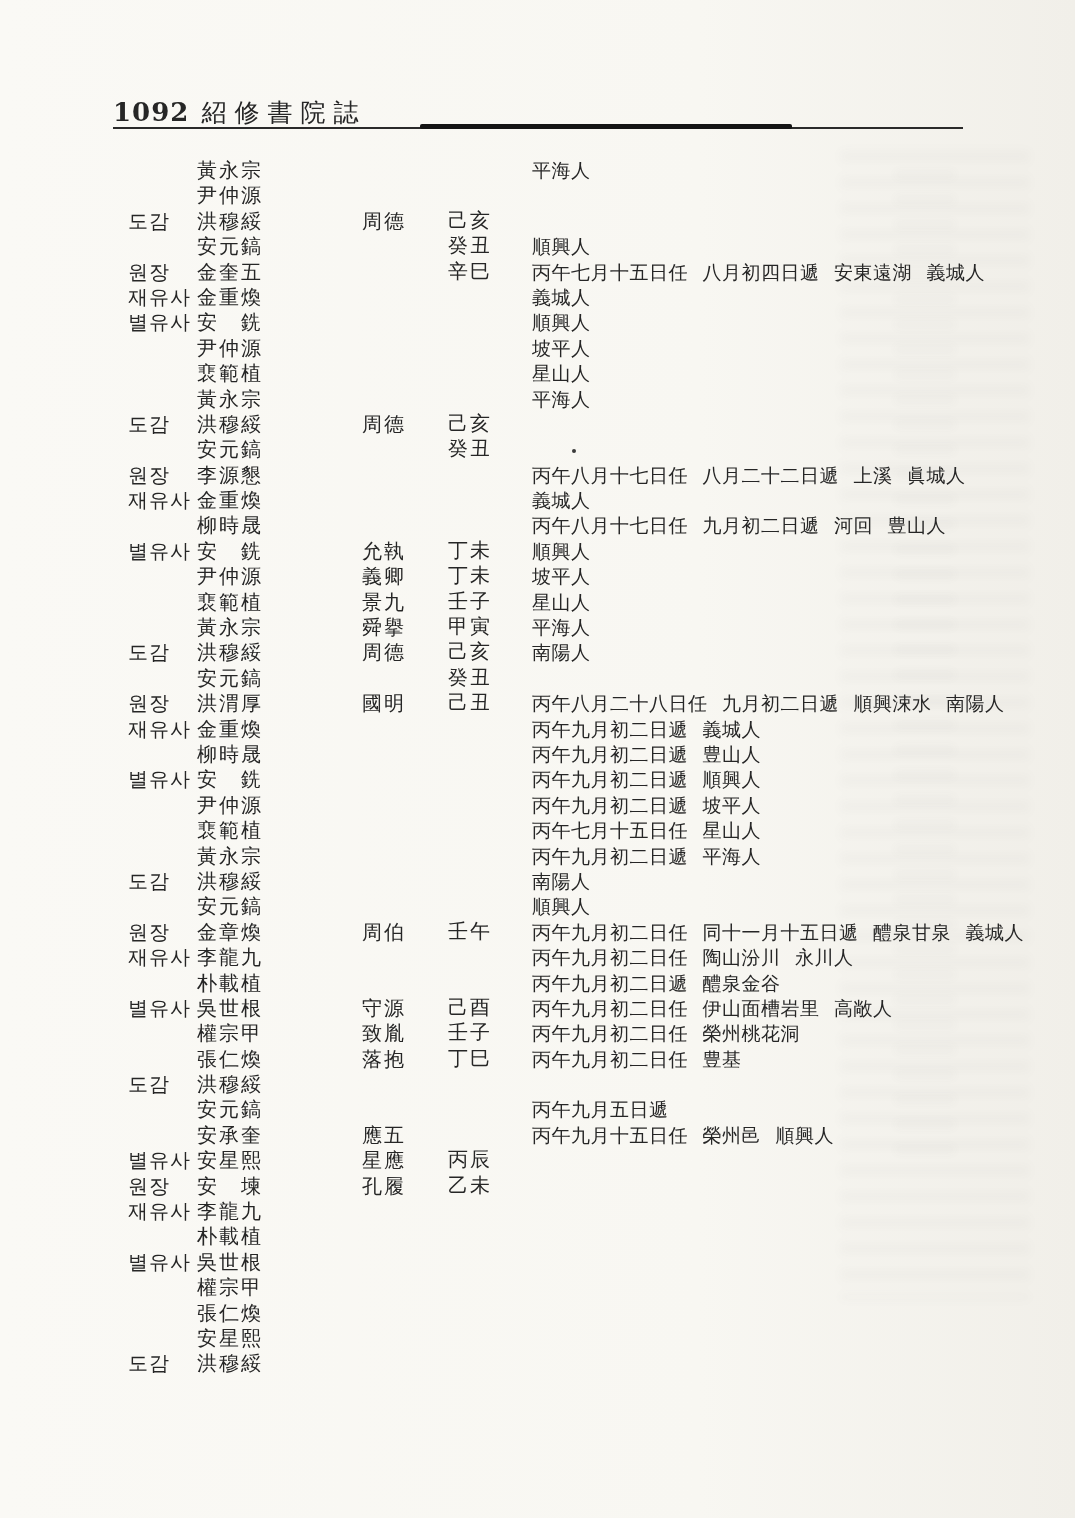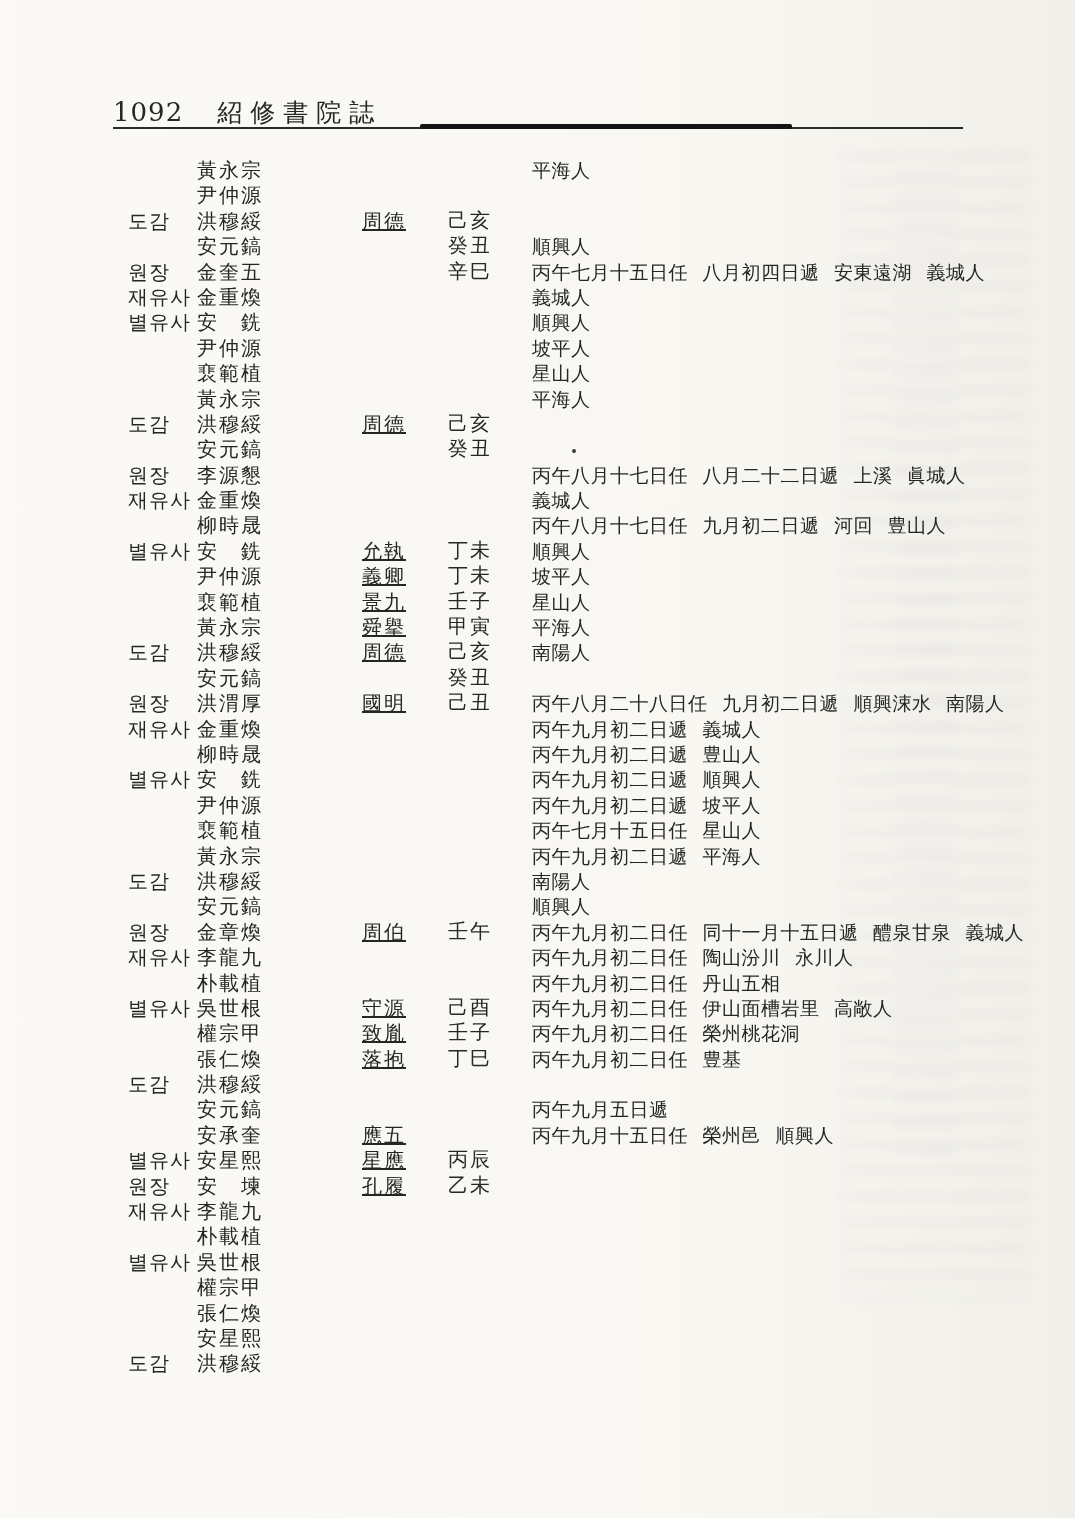--- a/index.html
+++ b/index.html
@@ -6,30 +6,30 @@
   .page{
     position:relative;
     width:1075px;height:1518px;
     margin:0 auto;
     background:linear-gradient(90deg,#faf9f5 0%,#f8f7f2 65%,#f1efe9 100%);
     font-family:"DejaVu Serif","Liberation Serif",serif;
     color:#262626;
     overflow:hidden;
   }
   .page-header{position:absolute;top:96px;left:113px;white-space:nowrap;}
-  .page-number{font-size:26px;font-weight:normal;letter-spacing:1px;}
-  .book-title{font-size:25px;letter-spacing:8px;margin-left:34px;}
+  .page-number{font-size:26px;font-weight:bold;letter-spacing:1px;}
+  .book-title{font-size:25px;letter-spacing:8px;margin-left:12px;}
   .header-rule{position:absolute;top:127px;left:113px;width:850px;height:2px;background:#2a2a2a;}
   .header-rule-thick{position:absolute;top:124px;left:420px;width:372px;height:5px;background:#141414;border-radius:2px;}
   .officials-list{position:absolute;top:158px;left:0;width:1075px;}
   .row{position:relative;height:25.4px;}
   .cell{position:absolute;top:0;white-space:nowrap;line-height:25.4px;}
   .c-role{left:128px;font-size:20px;letter-spacing:1px;text-align:right;}
   .c-name{left:197px;font-size:20px;letter-spacing:2px;}
-  .c-courtesy{left:362px;font-size:20px;letter-spacing:2px;text-decoration:underline;}
+  .c-courtesy{left:362px;font-size:20px;letter-spacing:2px;}
   .c-year{left:448px;font-size:20px;letter-spacing:2px;font-family:Liberation Mono, monospace;}
   .c-note{left:532px;font-size:19px;letter-spacing:0.5px;word-spacing:8px;}
   
   .scan-dot{position:absolute;top:449px;left:572px;width:4px;height:4px;background:#3a3a3a;border-radius:50%;}
   .bleed{
     position:absolute;top:150px;right:45px;width:190px;height:1150px;
     background:repeating-linear-gradient(180deg,rgba(110,110,110,.5) 0 13px,transparent 13px 26px);
     filter:blur(5px);opacity:.07;pointer-events:none;
   }
   .bleed2{
@@ -205,21 +205,21 @@
         <span class="cell c-year">壬午</span>
         <span class="cell c-note">丙午九月初二日任 同十一月十五日遞 醴泉甘泉 義城人</span>
       </div>
       <div class="row">
         <span class="cell c-role">재유사</span>
         <span class="cell c-name">李龍九</span>
         <span class="cell c-note">丙午九月初二日任 陶山汾川 永川人</span>
       </div>
       <div class="row">
         <span class="cell c-name">朴載植</span>
-        <span class="cell c-note">丙午九月初二日任 丹山五相</span>
+        <span class="cell c-note">丙午九月初二日遞 醴泉金谷</span>
       </div>
       <div class="row">
         <span class="cell c-role">별유사</span>
         <span class="cell c-name">吳世根</span>
         <span class="cell c-courtesy">守源</span>
         <span class="cell c-year">己酉</span>
         <span class="cell c-note">丙午九月初二日任 伊山面槽岩里 高敞人</span>
       </div>
       <div class="row">
         <span class="cell c-name">權宗甲</span>

